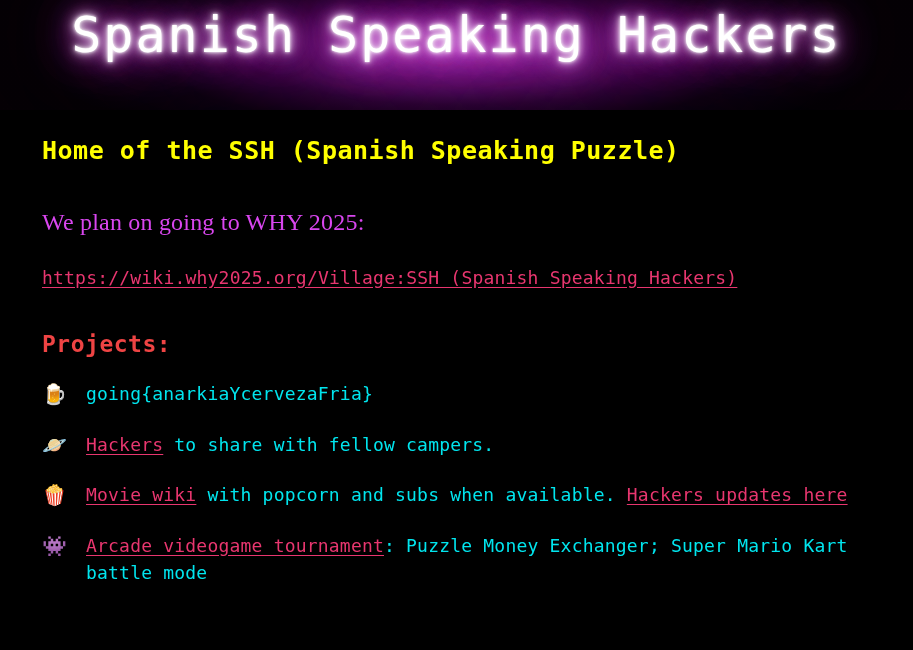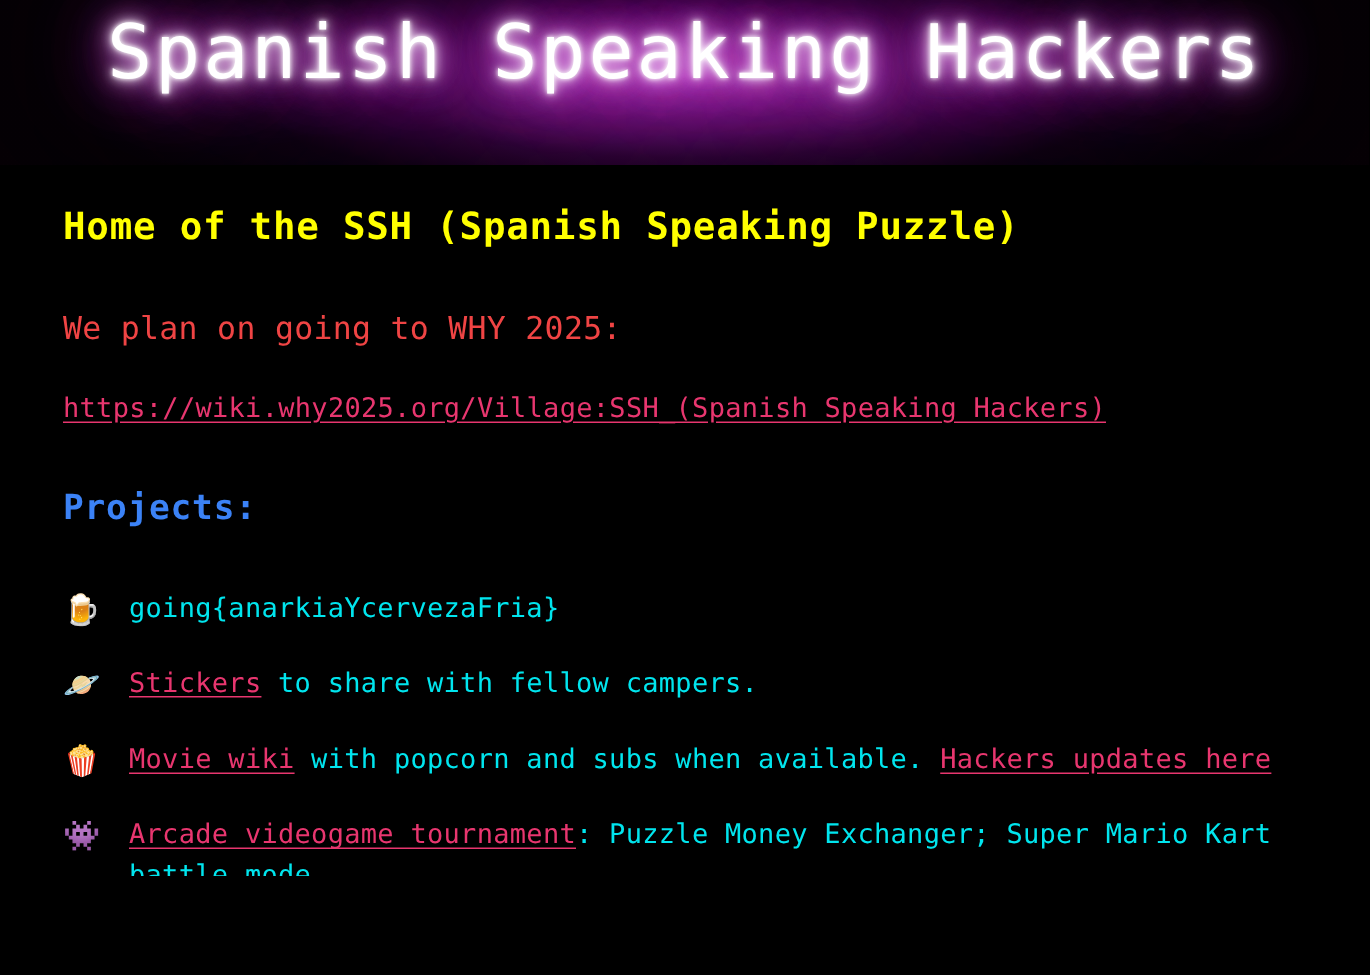--- a/index.html
+++ b/index.html
@@ -73,47 +73,48 @@
   .heading {
     color: #ffff00;
     font-weight: bold;
     font-size: 25px;
     letter-spacing: 0.5px;
     margin: 0 0 34px 0;
     white-space: nowrap;
   }
 
   .para {
-    color: #ef4444;
-    font-size: 21px;
+    color: #d946ef;
+    font-size: 24px;
     margin: 0 0 24px 0;
     letter-spacing: 0.2px;
+    font-family: Liberation Serif, serif;
   }
 
   .link {
     color: #e8366f;
     text-decoration: underline;
     text-underline-offset: 3px;
     word-break: break-all;
   }
 
   a.link { cursor: pointer; }
 
   .url-line {
     font-size: 18px;
     margin: 0 0 36px 0;
     letter-spacing: 0.2px;
   }
 
   .subheading {
-    color: #3b82f6;
+    color: #ef4444;
     font-weight: bold;
     font-size: 23px;
     letter-spacing: 0.5px;
-    margin: 0 0 36px 0;
+    margin: 0 0 20px 0;
   }
 
   .projects {
     list-style: none;
     margin: 0;
     padding: 0;
   }
 
   .project-item {
     position: relative;
@@ -161,21 +162,21 @@
 
     <ul class="projects">
 
       <li class="project-item">
         <span class="bullet-emoji">🍺</span>
         <span class="flag">going{anarkiaYcervezaFria}</span>
       </li>
 
       <li class="project-item">
         <span class="bullet-emoji">🪐</span>
-        <a class="link" href="#">Stickers</a><span> to share with fellow campers.</span>
+        <a class="link" href="#">Hackers</a><span> to share with fellow campers.</span>
       </li>
 
       <li class="project-item">
         <span class="bullet-emoji">🍿</span>
         <a class="link" href="#">Movie wiki</a><span> with popcorn and subs when available. </span><a class="link" href="#">Hackers updates here</a>
       </li>
 
       <li class="project-item">
         <span class="bullet-emoji">👾</span>
         <a class="link" href="#">Arcade videogame tournament</a><span>: Puzzle Money Exchanger; Super Mario Kart battle mode</span>

